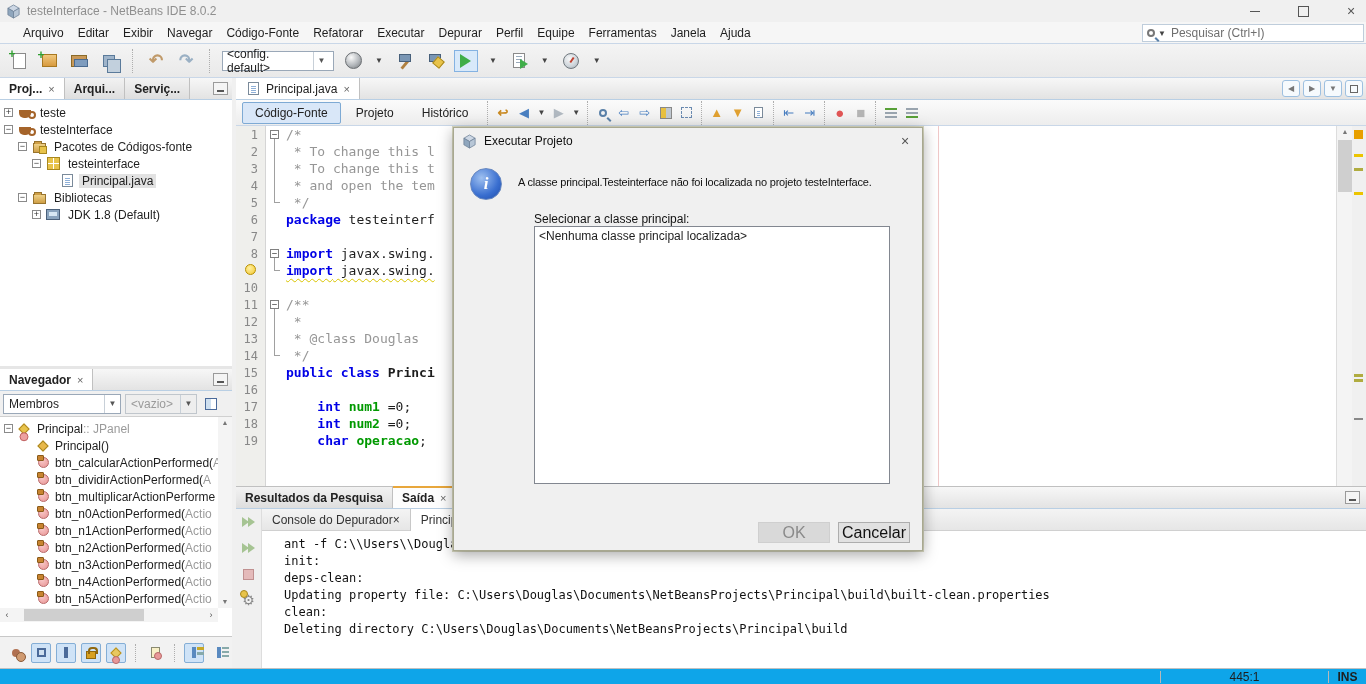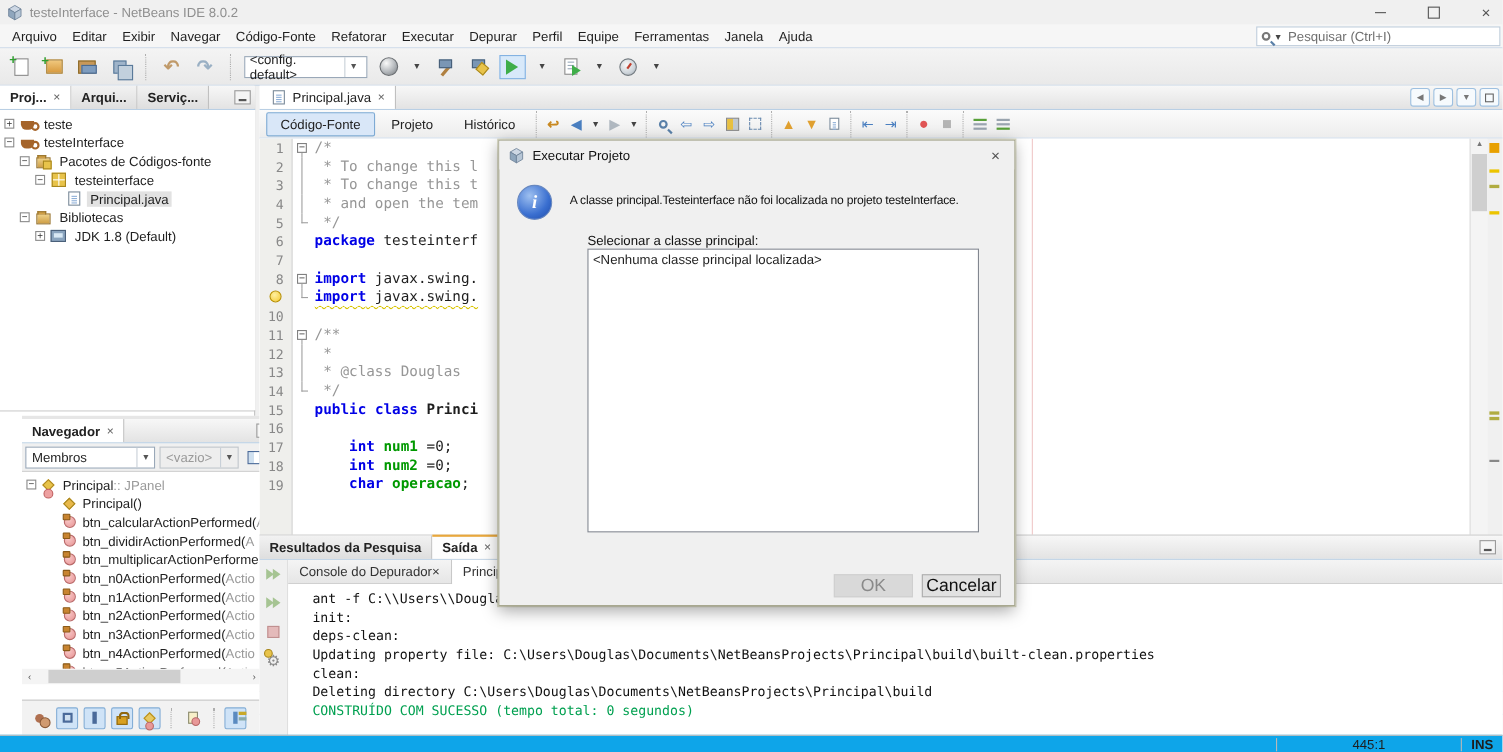--- a/index.html
+++ b/index.html
@@ -11,21 +11,21 @@
   .titlebar { position:absolute; left:0; top:0; width:1366px; height:22px; background:#f0f0f0; display:flex; align-items:center; }
   .titlebar .logo { margin:0 6px 0 6px; width:15px; height:15px; }
   .titlebar .title { color:#8f8f8f; font-size:12px; }
   .wbtns { position:absolute; right:8px; top:0; height:22px; display:flex; align-items:center; gap:34px; }
   .wbtn { width:14px; height:14px; display:flex; align-items:center; justify-content:center; color:#555; font-size:13px; cursor:default; }
   .wb-min::after { content:''; width:10px; height:1px; background:#555; }
   .wb-max::after { content:''; width:9px; height:9px; border:1px solid #555; }
   .wb-close { font-size:14px; }
 
   
-  .menubar { position:absolute; left:0; top:22px; width:1366px; height:22px; background:#f6f6f6; border-bottom:1px solid #c9d7e8; display:flex; align-items:center; padding-left:4px; }
+  .menubar { position:absolute; left:0; top:22px; width:1366px; height:22px; background:#f6f6f6; border-bottom:1px solid #c9d7e8; display:flex; align-items:center; padding-left:16px; }
   .menu-item { padding:3px 7px; color:#1e1e1e; }
   .searchbox { position:absolute; right:2px; top:2px; width:222px; height:18px; background:#fff; border:1px solid #bfcddb; display:flex; align-items:center; padding:0 4px; }
   .mag { position:relative; width:8px; height:8px; border:2px solid #5a80a8; border-radius:50%; flex:none; }
   .mag::after { content:''; position:absolute; width:2px; height:5px; background:#5a80a8; left:7px; top:6px; transform:rotate(-45deg); }
   .caret { font-size:8px; color:#444; margin:0 3px; }
   .search-ph { color:#6f6f6f; margin-left:2px; }
 
   
   .toolbar { position:absolute; left:0; top:44px; width:1366px; height:34px; background:linear-gradient(#f4f4f4,#e9e9e9); border-bottom:1px solid #c9d7e8; display:flex; align-items:center; padding-left:8px; gap:8px; }
   .tsep { width:1px; height:24px; border-left:1px dotted #aeaeae; margin:0 4px; }
@@ -84,21 +84,21 @@
   .ic-java::after { content:''; position:absolute; left:2px; right:2px; top:3px; height:1px; background:#8fb0d8; box-shadow:0 2px #8fb0d8, 0 4px #8fb0d8, 0 6px #8fb0d8; }
   .ic-jdk { width:14px; height:11px; background:#8aa4be; border:1px solid #4a607a; position:relative; }
   .ic-jdk::before { content:''; position:absolute; left:2px; top:2px; right:2px; bottom:3px; background:#d8e8f4; }
   .ic-class { width:8px; height:8px; background:#e8c34a; border:1px solid #b08820; transform:rotate(45deg); position:relative; margin-right:2px; }
   .ic-class::after { content:''; position:absolute; left:4px; top:4px; width:7px; height:7px; border-radius:50%; background:#eda0a0; border:1px solid #c06060; transform:rotate(-45deg); }
   .ic-ctor { width:8px; height:8px; background:#e8b84a; border:1px solid #a8861e; transform:rotate(45deg); }
   .ic-meth { width:11px; height:11px; border-radius:50%; background:radial-gradient(circle at 35% 30%, #f8c8c8, #e89494); border:1px solid #b86868; position:relative; }
   .ic-meth::before { content:''; position:absolute; left:-2px; top:-3px; width:5px; height:4px; background:#c88430; border:1px solid #8a5a18; border-radius:1px; }
 
   
-  .navigator { position:absolute; left:0; top:300px; width:232px; bottom:0; background:#fff; border-top:3px solid #e6e6e6;margin-left:20px; }
+  .navigator { position:absolute; left:0; top:288px; width:232px; bottom:0; background:#fff; border-top:3px solid #e6e6e6; }
   .navcombos { height:26px; background:#f0f0f0; border-bottom:1px solid #d0d0d0; display:flex; align-items:center; padding:0 3px; gap:4px; }
   .combo { height:20px; background:#fff; border:1px solid #9aa8b8; display:flex; align-items:center; padding-left:5px; }
   .combo.dis { background:#eee; color:#9a9a9a; border-color:#c0c6cc; }
   .combo .cval { flex:1; white-space:nowrap; overflow:hidden; }
   .navtree { position:absolute; left:0; top:48px; right:14px; bottom:60px; overflow:hidden; padding-top:3px; }
   .navtree .trow .args { color:#9a9a9a; }
   .vsb { position:absolute; right:0; top:48px; bottom:60px; width:14px; background:#f4f4f4; }
   .vsb .a { position:absolute; left:0; width:14px; height:12px; color:#777; font-size:7px; text-align:center; line-height:12px; }
   .hsb { position:absolute; left:0; right:14px; bottom:46px; height:14px; background:#f4f4f4; }
   .hsb .thumb { position:absolute; left:24px; top:1px; width:120px; height:12px; background:#cfcfcf; }
@@ -685,21 +685,20 @@
           <span>Principal (c</span>
         </span>
     </div>
     <div class="outbody" id="outlines">
         <div class="oline">ant -f C:\\Users\\Douglas</div>
         <div class="oline">init:</div>
         <div class="oline">deps-clean:</div>
         <div class="oline">Updating property file: C:\Users\Douglas\Documents\NetBeansProjects\Principal\build\built-clean.properties</div>
         <div class="oline">clean:</div>
         <div class="oline">Deleting directory C:\Users\Douglas\Documents\NetBeansProjects\Principal\build</div>
-        <div class="oline ok">CONSTRUÍDO COM SUCESSO (tempo total: 0 segundos)</div>
       </div>
   </div>
 
   <div class="statusbar">
     <span class="sb-spacer"></span>
     <span class="sb-cell sb-caret">445:1</span>
     <span class="sb-cell sb-mode">INS</span>
   </div>
 
   <div class="dialog">

